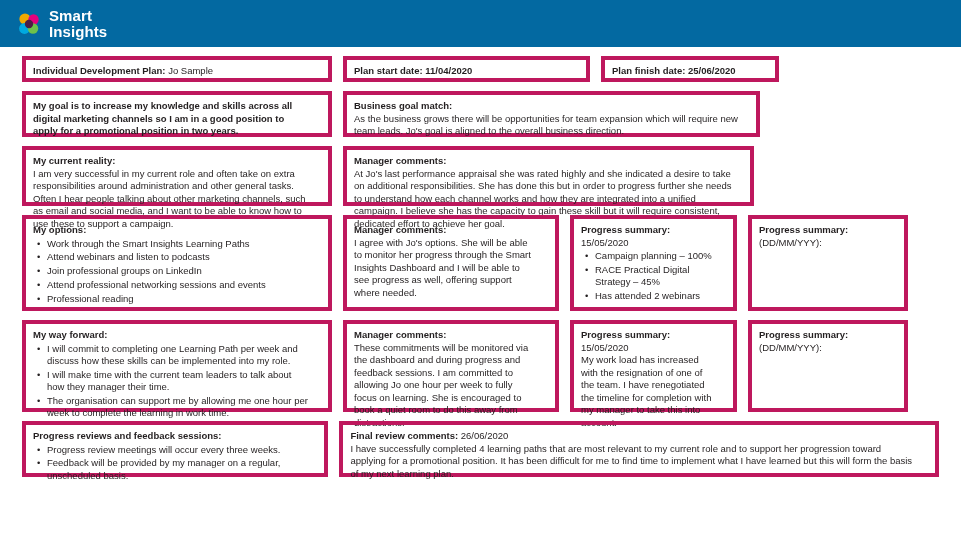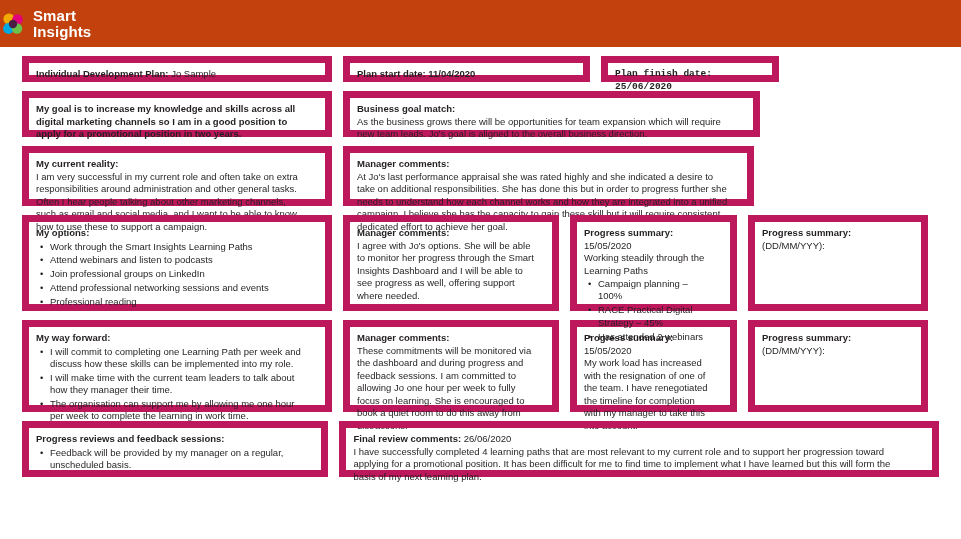--- a/index.html
+++ b/index.html
@@ -10,24 +10,24 @@
     width: 961px;
     height: 539px;
     background: #ffffff;
     font-family: "Liberation Sans", sans-serif;
     font-size: 9.5px;
     color: #231f20;
     overflow: hidden;
   }
   .header-bar {
     height: 47px;
-    background: #c2410c;
+    background: #0369a1;
     display: flex;
     align-items: center;
-    padding-left: 0;
+    padding-left: 16px;
   }
   .logo {
     display: flex;
     align-items: center;
     gap: 7px;
   }
   .logo-mark {
     width: 26px;
     height: 26px;
     position: relative;
@@ -45,21 +45,21 @@
   .sheet {
     padding: 9px 22px 0 22px;
     box-sizing: border-box;
   }
   .row {
     display: flex;
     gap: 11px;
     margin-bottom: 9px;
   }
   .cell {
-    border: 7px solid #be185d;
+    border: 4px solid #be185d;
     box-sizing: border-box;
     padding: 5px 18px 6px 7px;
     line-height: 1.32;
   }
   .cell .lbl {
     font-weight: bold;
   }
   .cell p {
     margin: 0;
   }
@@ -75,25 +75,25 @@
   }
   ul.bullets li:before {
     content: "\2022";
     position: absolute;
     left: -10px;
     top: 0;
   }
   .w-a { width: 310px; }
   .w-b { width: 216px; }
   .w-c { width: 167px; }
-  .w-d { width: 180px; }
+  .w-d { width: 160px; }
   .w-wide { width: 607px; }
   .w-top-a { width: 310px; }
   .w-top-b { width: 247px; }
-  .w-top-c { width: 178px; font-family: Liberation Mono, monospace; }
+  .w-top-c { width: 178px; }
   .h-1 { height: 26px; }
   .h-2 { height: 46px; }
   .h-3 { height: 60px; }
   .h-4 { height: 96px; }
   .h-5 { height: 92px; }
   .h-6 { height: 56px; }
   .inline-val { font-weight: normal; }
 </style>
 </head>
 <body>
@@ -167,21 +167,20 @@
     </div>
     <div class="cell w-b h-4">
       <p class="lbl">Manager comments:</p>
       <p>I agree with Jo's options. She will be able to monitor her progress through the Smart Insights Dashboard and I will be able to see progress as well, offering support where needed.</p>
     </div>
     <div class="cell w-c h-4">
       <p>
         <span class="lbl">Progress summary:</span>
         <span>15/05/2020</span>
       </p>
-      <p>Working steadily through the Learning Paths</p>
       <ul class="bullets">
         <li>Campaign planning – 100%</li>
         <li>RACE Practical Digital Strategy – 45%</li>
         <li>Has attended 2 webinars</li>
       </ul>
     </div>
     <div class="cell w-d h-4">
       <p>
         <span class="lbl">Progress summary:</span>
         <span>(DD/MM/YYY):</span>
@@ -214,20 +213,21 @@
         <span class="lbl">Progress summary:</span>
         <span>(DD/MM/YYY):</span>
       </p>
     </div>
   </div>
 
   <div class="row">
     <div class="cell w-a h-6">
       <p class="lbl">Progress reviews and feedback sessions:</p>
       <ul class="bullets">
+        <li>Progress review meetings will occur every three weeks.</li>
         <li>Feedback will be provided by my manager on a regular, unscheduled basis.</li>
       </ul>
     </div>
     <div class="cell w-wide h-6">
       <p>
         <span class="lbl">Final review comments:</span>
         <span>26/06/2020</span>
       </p>
       <p>I have successfully completed 4 learning paths that are most relevant to my current role and to support her progression toward applying for a promotional position. It has been difficult for me to find time to implement what I have learned but this will form the basis of my next learning plan.</p>
     </div>

